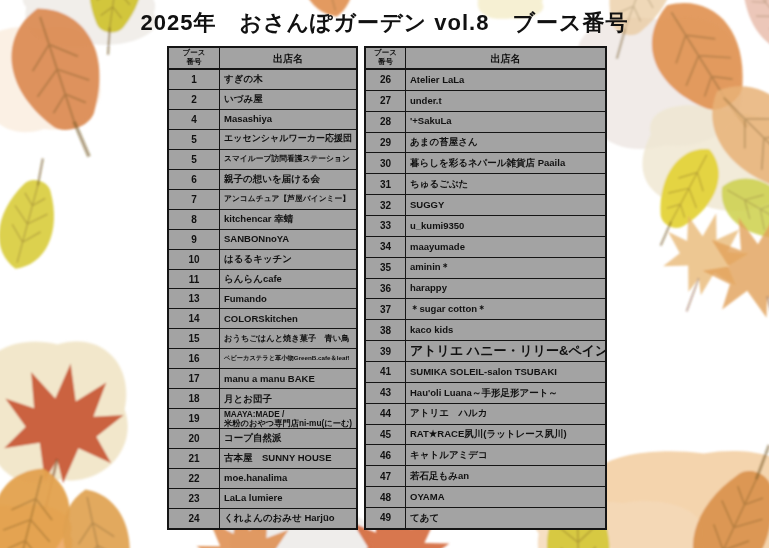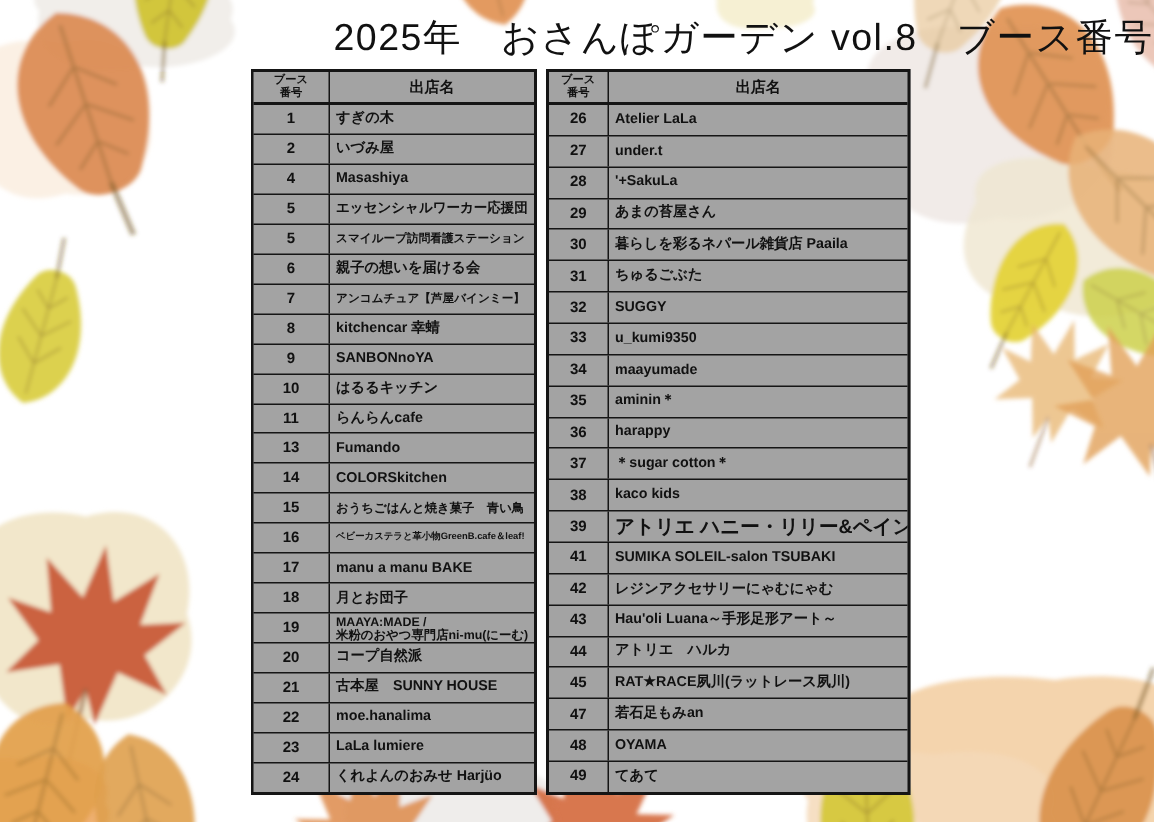--- a/index.html
+++ b/index.html
@@ -2,22 +2,22 @@
 <html><head>
 <meta charset="utf-8">
 <style>
   html,body{margin:0;padding:0;background:#888;}
   .page{
     position:relative;width:769px;height:548px;background:#ffffff;
     overflow:hidden;font-family:"Liberation Sans",sans-serif;
   }
   .decor{position:absolute;inset:0;width:769px;height:548px;pointer-events:none;}
   .title{
-    position:absolute;top:8px;left:0;width:100%;text-align:right;margin:0;
-    font-size:25px;font-weight:normal;letter-spacing:1px;color:#111;z-index:2;
+    position:absolute;top:8px;left:0;width:100%;text-align:center;margin:0;
+    font-size:22px;font-weight:bold;letter-spacing:1px;color:#111;z-index:2;
   }
   .btable{
     position:absolute;top:46px;height:484px;display:flex;flex-direction:column;
     border:2px solid #151515;background:#a3a3a3;z-index:2;box-sizing:border-box;
   }
   .btable.left{left:167px;width:191px;}
   .btable.right{left:364px;width:243px;}
   .hrow{display:flex;height:20px;flex:0 0 auto;border-bottom:2px solid #151515;}
   .rows{display:flex;flex-direction:column;flex:1 1 auto;min-height:0;}
   .row{display:flex;flex:1 1 0;min-height:0;border-bottom:1.5px solid #151515;}
@@ -298,40 +298,40 @@
     <div class="cell no">39</div>
     <div class="cell nm" style="font-size: 13px;">アトリエ ハニー・リリー&amp;ペイントcolorato</div>
   </div>
 
 
   <div class="row">
     <div class="cell no">41</div>
     <div class="cell nm">SUMIKA SOLEIL-salon TSUBAKI</div>
   </div>
 
-  <div class="row">
-    <div class="cell no">42</div>
-    <div class="cell nm">レジンアクセサリーにゃむにゃむ</div>
-  </div>
 
   <div class="row">
     <div class="cell no">43</div>
     <div class="cell nm">Hau'oli Luana～手形足形アート～</div>
   </div>
 
   <div class="row">
     <div class="cell no">44</div>
     <div class="cell nm">アトリエ　ハルカ</div>
   </div>
 
   <div class="row">
     <div class="cell no">45</div>
     <div class="cell nm">RAT★RACE夙川(ラットレース夙川)</div>
   </div>
 
+  <div class="row">
+    <div class="cell no">46</div>
+    <div class="cell nm">キャトルアミデコ</div>
+  </div>
 
   <div class="row">
     <div class="cell no">47</div>
     <div class="cell nm">若石足もみan</div>
   </div>
 
   <div class="row">
     <div class="cell no">48</div>
     <div class="cell nm">OYAMA</div>
   </div>

